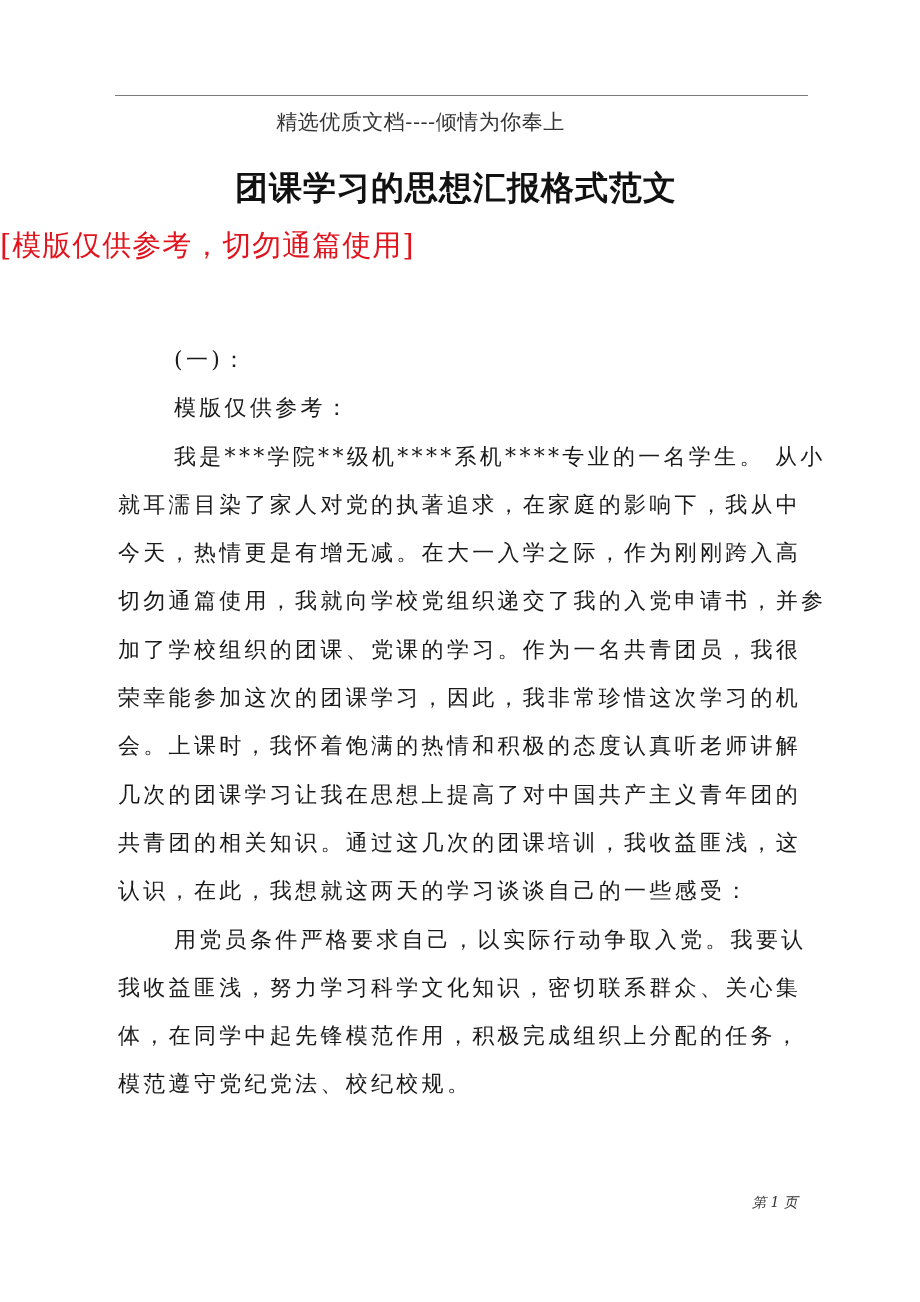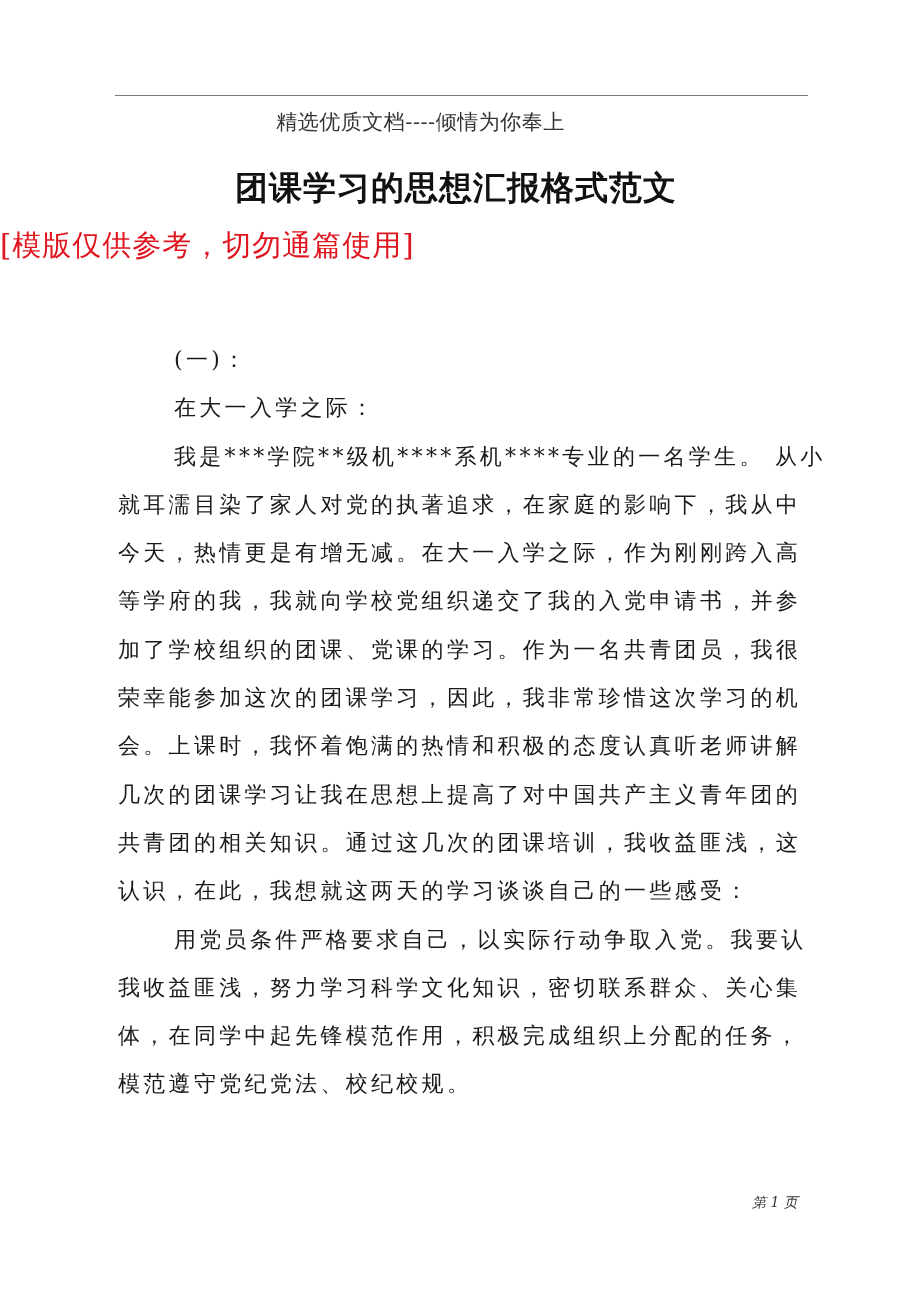--- a/index.html
+++ b/index.html
@@ -25,27 +25,27 @@
 <div>
   <div class="header-text">精选优质文档----倾情为你奉上</div>
   <div class="header-rule"></div>
 </div>
 
 <div class="title">团课学习的思想汇报格式范文</div>
 <div class="subtitle">[模版仅供参考，切勿通篇使用]</div>
 
 <div class="body">
   <div class="line indent">(一)：</div>
-  <div class="line indent">在大一入学之际：</div>
+  <div class="line indent">模版仅供参考：</div>
 
   <div>
     <div class="line indent">我是***学院**级机****系机****专业的一名学生。 从小</div>
     <div class="line">就耳濡目染了家人对党的执著追求，在家庭的影响下，我从中</div>
     <div class="line">今天，热情更是有增无减。在大一入学之际，作为刚刚跨入高</div>
-    <div class="line">等学府的我，我就向学校党组织递交了我的入党申请书，并参</div>
+    <div class="line">切勿通篇使用，我就向学校党组织递交了我的入党申请书，并参</div>
     <div class="line">加了学校组织的团课、党课的学习。作为一名共青团员，我很</div>
     <div class="line">荣幸能参加这次的团课学习，因此，我非常珍惜这次学习的机</div>
     <div class="line">会。上课时，我怀着饱满的热情和积极的态度认真听老师讲解</div>
     <div class="line">几次的团课学习让我在思想上提高了对中国共产主义青年团的</div>
     <div class="line">共青团的相关知识。通过这几次的团课培训，我收益匪浅，这</div>
     <div class="line">认识，在此，我想就这两天的学习谈谈自己的一些感受：</div>
   </div>
 
   <div>
     <div class="line indent">用党员条件严格要求自己，以实际行动争取入党。我要认</div>

